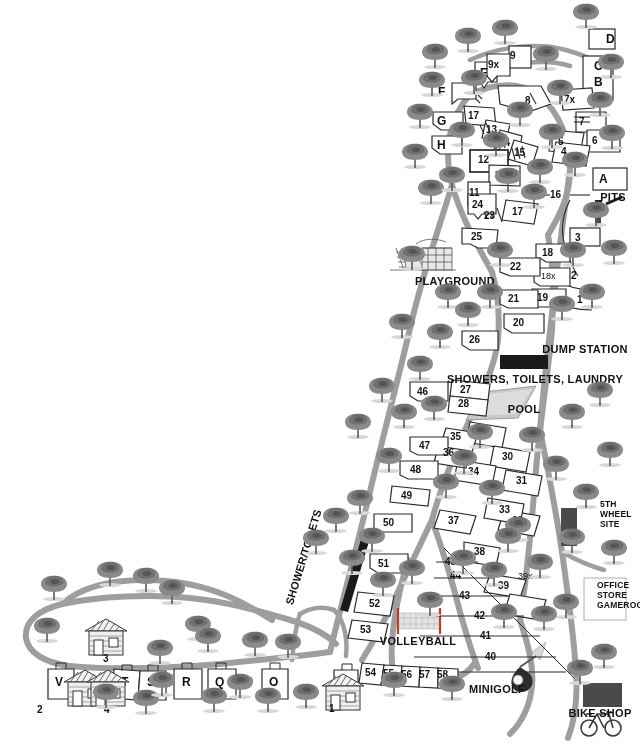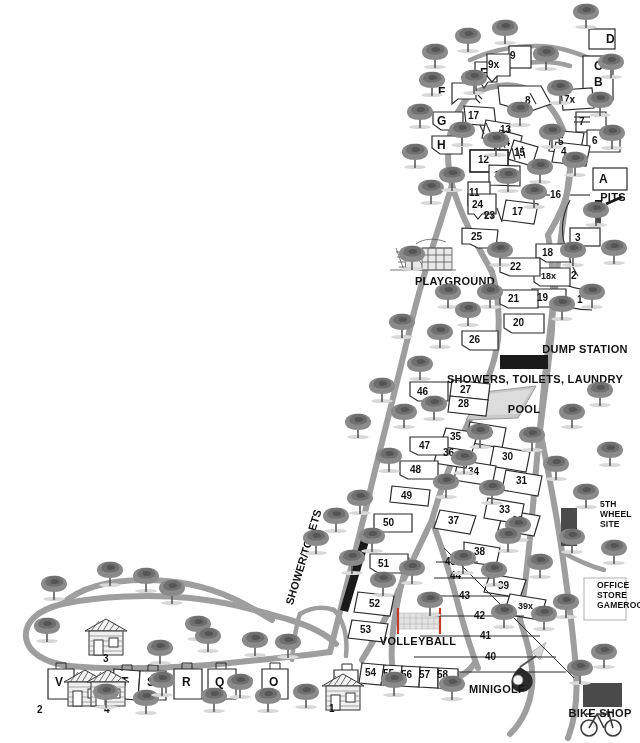--- a/index.html
+++ b/index.html
@@ -10,21 +10,21 @@
   .road-thin{fill:none;stroke:#9e9e9e;stroke-width:4.5;stroke-linecap:round;stroke-linejoin:round;}
   .site-box{fill:#ffffff;stroke:#2b2b2b;stroke-width:1.2;}
   .site-box-thick{fill:#ffffff;stroke:#1a1a1a;stroke-width:1.6;}
   .lane-line{stroke:#2b2b2b;stroke-width:1;fill:none;}
   .tick{stroke:#2b2b2b;stroke-width:1.1;fill:none;}
   .blk{fill:#1a1a1a;}
   .dkgray{fill:#4a4a4a;}
   .pool-shape{fill:#c9c9c9;stroke:#9a9a9a;stroke-width:1;}
   .lbl{position:absolute;font-family:"Liberation Sans",sans-serif;color:#111;white-space:nowrap;}
   .site-lbl{font-size:10px;font-weight:bold;}
-  .site-lbl-sm{font-size:9px;font-weight:bold;}
+  .site-lbl-sm{font-size:9px;font-weight:normal;}
   .letter-lbl{font-size:12px;font-weight:bold;}
   .feat-lbl{font-size:11px;font-weight:bold;letter-spacing:.3px;}
   .feat-lbl-sm{font-size:8.5px;font-weight:bold;letter-spacing:.2px;line-height:10px;}
   .rot-lbl{font-size:11px;font-weight:bold;transform-origin:left bottom;}
   .tree{position:absolute;pointer-events:none;}
   .cabin{position:absolute;}
 </style>
 </head>
 <body>
 
@@ -274,21 +274,21 @@
       <div class="lbl site-lbl" style="left: 592px; top: 135px;">6</div>
       <div class="lbl site-lbl" style="left: 579px; top: 116px;">7</div>
       <div class="lbl site-lbl" style="left: 564px; top: 94px;">7x</div>
       <div class="lbl site-lbl" style="left: 525px; top: 95px;">8</div>
       <div class="lbl site-lbl" style="left: 510px; top: 50px;">9</div>
       <div class="lbl site-lbl" style="left: 488px; top: 59px;">9x</div>
       <div class="lbl site-lbl" style="left: 468px; top: 110px;">17</div>
       <div class="lbl site-lbl" style="left: 469px; top: 187px;">11</div>
       <div class="lbl site-lbl" style="left: 478px; top: 154px;">12</div>
       <div class="lbl site-lbl-sm" style="left: 494px; top: 169px;">12x</div>
-      <div class="lbl site-lbl" style="left: 500px; top: 124px;">13</div>
+      <div class="lbl site-lbl" style="left: 486px; top: 124px;">13</div>
       <div class="lbl site-lbl" style="left: 499px; top: 137px;">14</div>
       <div class="lbl site-lbl" style="left: 514px; top: 147px; text-align: right;">15</div>
       <div class="lbl site-lbl" style="left: 550px; top: 189px;">16</div>
       <div class="lbl site-lbl" style="left: 512px; top: 206px;">17</div>
       <div class="lbl site-lbl" style="left: 542px; top: 247px;">18</div>
       <div class="lbl site-lbl-sm" style="left: 541px; top: 271px;">18x</div>
       <div class="lbl site-lbl" style="left: 537px; top: 292px;">19</div>
       <div class="lbl site-lbl" style="left: 513px; top: 317px;">20</div>
       <div class="lbl site-lbl" style="left: 508px; top: 293px;">21</div>
       <div class="lbl site-lbl" style="left: 510px; top: 261px;">22</div>
@@ -302,21 +302,21 @@
       <div class="lbl site-lbl" style="left: 502px; top: 451px;">30</div>
       <div class="lbl site-lbl" style="left: 516px; top: 475px;">31</div>
       <div class="lbl site-lbl" style="left: 512px; top: 515px;">32</div>
       <div class="lbl site-lbl" style="left: 499px; top: 504px;">33</div>
       <div class="lbl site-lbl" style="left: 468px; top: 466px;">34</div>
       <div class="lbl site-lbl" style="left: 450px; top: 431px;">35</div>
       <div class="lbl site-lbl" style="left: 443px; top: 447px;">36</div>
       <div class="lbl site-lbl" style="left: 448px; top: 515px;">37</div>
       <div class="lbl site-lbl" style="left: 474px; top: 546px;">38</div>
       <div class="lbl site-lbl" style="left: 498px; top: 580px;">39</div>
-      <div class="lbl site-lbl-sm" style="left: 518px; top: 601px;">39x</div>
+      <div class="lbl site-lbl-sm" style="left: 518px; top: 571px;">39x</div>
       <div class="lbl site-lbl" style="left: 485px; top: 651px;">40</div>
       <div class="lbl site-lbl" style="left: 480px; top: 630px;">41</div>
       <div class="lbl site-lbl" style="left: 474px; top: 610px;">42</div>
       <div class="lbl site-lbl" style="left: 459px; top: 590px;">43</div>
       <div class="lbl site-lbl" style="left: 450px; top: 570px;">44</div>
       <div class="lbl site-lbl" style="left: 445px; top: 556px;">45</div>
       <div class="lbl site-lbl" style="left: 417px; top: 386px;">46</div>
       <div class="lbl site-lbl" style="left: 419px; top: 440px;">47</div>
       <div class="lbl site-lbl" style="left: 410px; top: 464px;">48</div>
       <div class="lbl site-lbl" style="left: 401px; top: 490px;">49</div>

